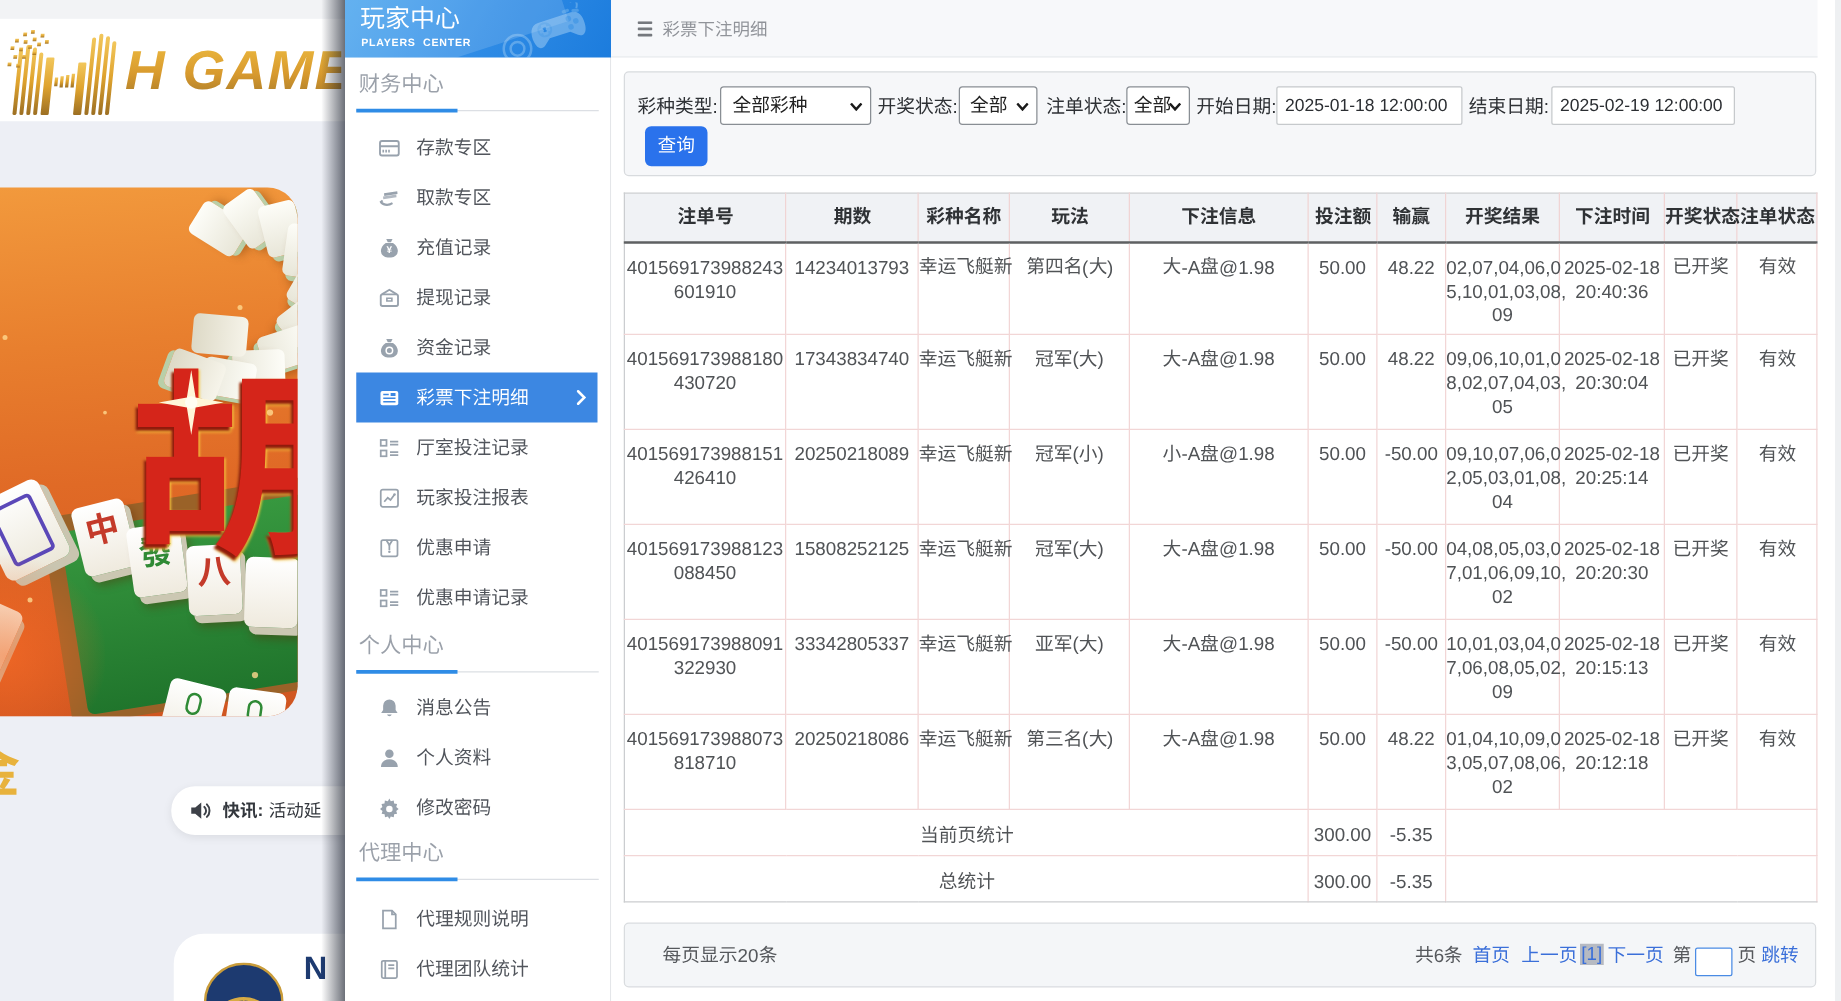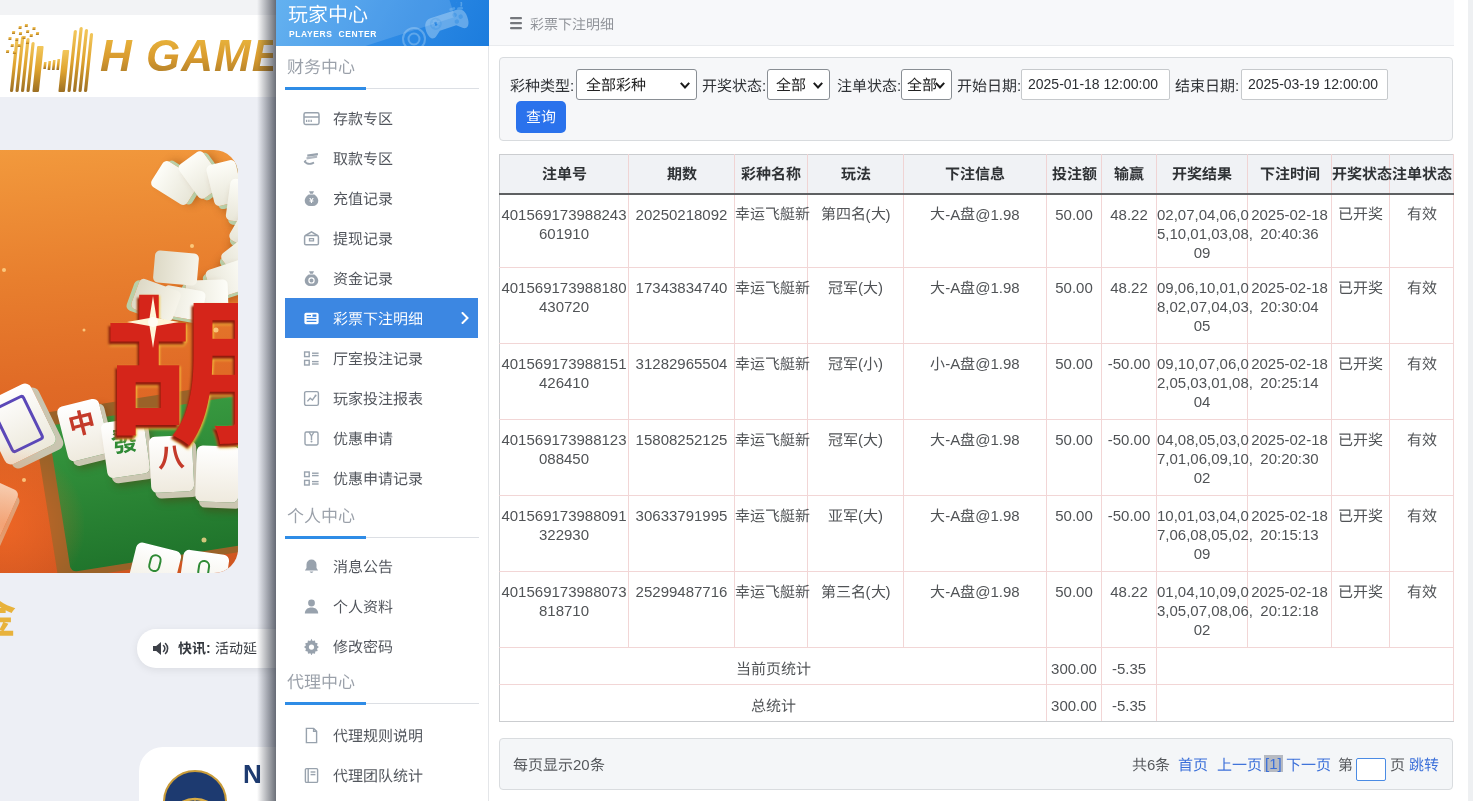--- a/index.html
+++ b/index.html
@@ -561,21 +561,21 @@
           <use href="#r65E5" x="2000"></use>
           <use href="#r671F" x="3000"></use>
         </svg>:</span>
       <span class="inp" style="left:521px;width:149px">2025-01-18 12:00:00</span>
       <span class="flbl" style="left:675px"><svg class="k" style="width:60px;height:15px" viewBox="0 0 4000 1000">
           <use href="#r7ED3"></use>
           <use href="#r675F" x="1000"></use>
           <use href="#r65E5" x="2000"></use>
           <use href="#r671F" x="3000"></use>
         </svg>:</span>
-      <span class="inp" style="left:741px;width:147px">2025-03-19 12:00:00</span>
+      <span class="inp" style="left:741px;width:147px">2025-02-19 12:00:00</span>
       <div id="qbtn"><svg class="k" style="width:30px;height:15px" viewBox="0 0 2000 1000">
           <use href="#r67E5"></use>
           <use href="#r8BE2" x="1000"></use>
         </svg></div>
     </div>
     <table>
       <colgroup>
         <col style="width:129px">
         <col style="width:106px">
         <col style="width:73px">
@@ -644,21 +644,21 @@
             </svg></th>
           <th><svg class="k" style="width:60px;height:15px" viewBox="0 0 4000 1000">
               <use href="#b6CE8"></use>
               <use href="#b5355" x="1000"></use>
               <use href="#b72B6" x="2000"></use>
               <use href="#b6001" x="3000"></use>
             </svg></th>
         </tr>
         <tr class="r1">
           <td>401569173988243<br>601910</td>
-          <td>20250218092</td>
+          <td>14234013793</td>
           <td><svg class="k" style="width:75px;height:15px" viewBox="0 0 5000 1000">
               <use href="#r5E78"></use>
               <use href="#r8FD0" x="1000"></use>
               <use href="#r98DE" x="2000"></use>
               <use href="#r8247" x="3000"></use>
               <use href="#r65B0" x="4000"></use>
             </svg></td>
           <td><svg class="k" style="width:45px;height:15px" viewBox="0 0 3000 1000">
               <use href="#r7B2C"></use>
               <use href="#r56DB" x="1000"></use>
@@ -715,21 +715,21 @@
               <use href="#r5F00" x="1000"></use>
               <use href="#r5956" x="2000"></use>
             </svg></td>
           <td><svg class="k" style="width:30px;height:15px" viewBox="0 0 2000 1000">
               <use href="#r6709"></use>
               <use href="#r6548" x="1000"></use>
             </svg></td>
         </tr>
         <tr>
           <td>401569173988151<br>426410</td>
-          <td>31282965504</td>
+          <td>20250218089</td>
           <td><svg class="k" style="width:75px;height:15px" viewBox="0 0 5000 1000">
               <use href="#r5E78"></use>
               <use href="#r8FD0" x="1000"></use>
               <use href="#r98DE" x="2000"></use>
               <use href="#r8247" x="3000"></use>
               <use href="#r65B0" x="4000"></use>
             </svg></td>
           <td><svg class="k" style="width:30px;height:15px" viewBox="0 0 2000 1000">
               <use href="#r51A0"></use>
               <use href="#r519B" x="1000"></use>
@@ -785,21 +785,21 @@
               <use href="#r5F00" x="1000"></use>
               <use href="#r5956" x="2000"></use>
             </svg></td>
           <td><svg class="k" style="width:30px;height:15px" viewBox="0 0 2000 1000">
               <use href="#r6709"></use>
               <use href="#r6548" x="1000"></use>
             </svg></td>
         </tr>
         <tr>
           <td>401569173988091<br>322930</td>
-          <td>30633791995</td>
+          <td>33342805337</td>
           <td><svg class="k" style="width:75px;height:15px" viewBox="0 0 5000 1000">
               <use href="#r5E78"></use>
               <use href="#r8FD0" x="1000"></use>
               <use href="#r98DE" x="2000"></use>
               <use href="#r8247" x="3000"></use>
               <use href="#r65B0" x="4000"></use>
             </svg></td>
           <td><svg class="k" style="width:30px;height:15px" viewBox="0 0 2000 1000">
               <use href="#r4E9A"></use>
               <use href="#r519B" x="1000"></use>
@@ -820,21 +820,21 @@
               <use href="#r5F00" x="1000"></use>
               <use href="#r5956" x="2000"></use>
             </svg></td>
           <td><svg class="k" style="width:30px;height:15px" viewBox="0 0 2000 1000">
               <use href="#r6709"></use>
               <use href="#r6548" x="1000"></use>
             </svg></td>
         </tr>
         <tr>
           <td>401569173988073<br>818710</td>
-          <td>25299487716</td>
+          <td>20250218086</td>
           <td><svg class="k" style="width:75px;height:15px" viewBox="0 0 5000 1000">
               <use href="#r5E78"></use>
               <use href="#r8FD0" x="1000"></use>
               <use href="#r98DE" x="2000"></use>
               <use href="#r8247" x="3000"></use>
               <use href="#r65B0" x="4000"></use>
             </svg></td>
           <td><svg class="k" style="width:45px;height:15px" viewBox="0 0 3000 1000">
               <use href="#r7B2C"></use>
               <use href="#r4E09" x="1000"></use>
@@ -879,21 +879,21 @@
               <use href="#r7EDF" x="1000"></use>
               <use href="#r8BA1" x="2000"></use>
             </svg></td>
           <td>300.00</td>
           <td>-5.35</td>
           <td colspan="4"></td>
         </tr>
       </tbody>
     </table>
     <div id="pgbar">
-      <span class="abs" style="left:13px;top:17px"><svg class="k" style="width:60px;height:15px" viewBox="0 0 4000 1000">
+      <span class="abs" style="left:30px;top:17px"><svg class="k" style="width:60px;height:15px" viewBox="0 0 4000 1000">
           <use href="#r6BCF"></use>
           <use href="#r9875" x="1000"></use>
           <use href="#r663E" x="2000"></use>
           <use href="#r793A" x="3000"></use>
         </svg>20<svg class="k" style="width:15px;height:15px" viewBox="0 0 1000 1000">
           <use href="#r6761"></use>
         </svg></span>
       <span class="abs " style="left:632px;top:17px"><svg class="k" style="width:15px;height:15px" viewBox="0 0 1000 1000">
           <use href="#r5171"></use>
         </svg>6<svg class="k" style="width:15px;height:15px" viewBox="0 0 1000 1000">

